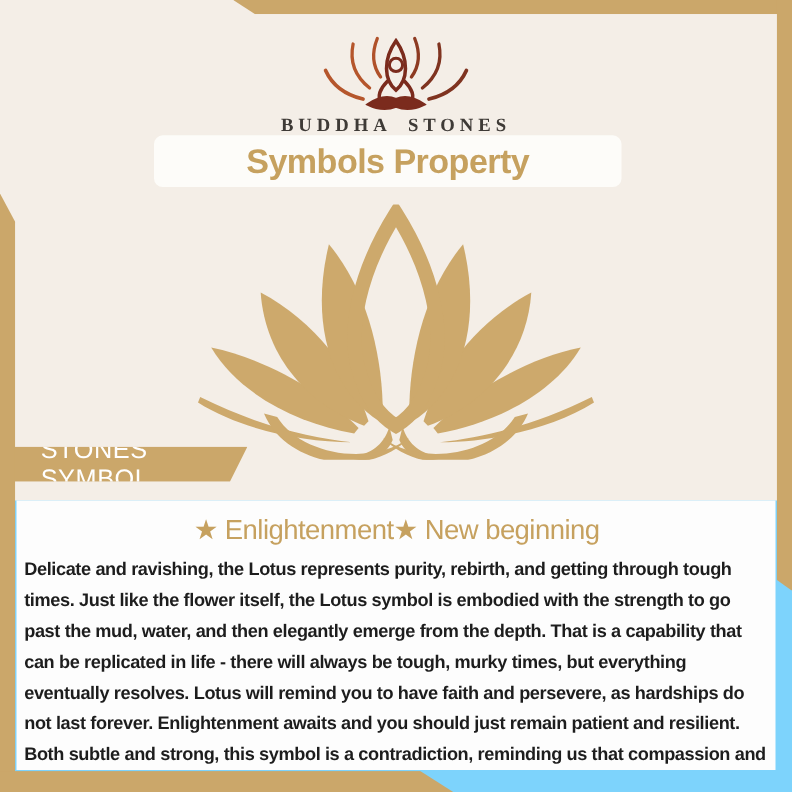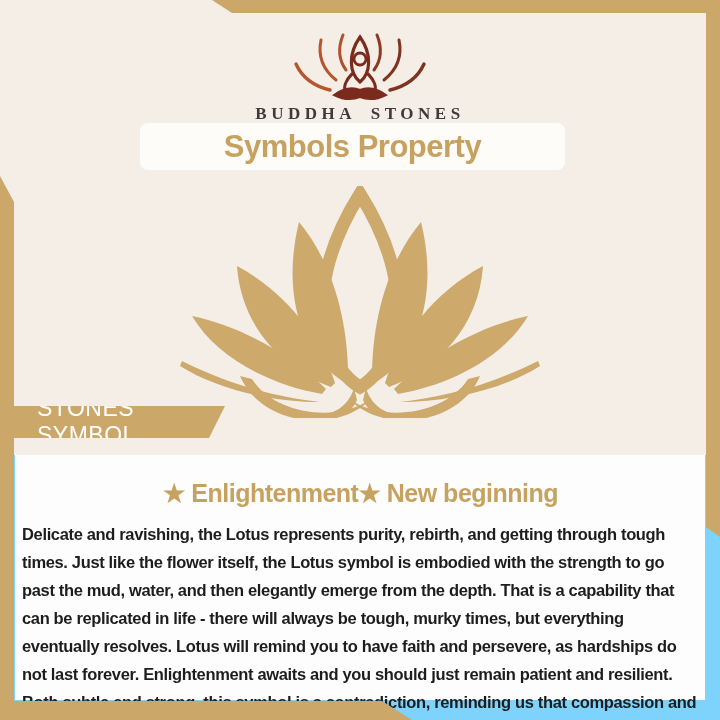--- a/index.html
+++ b/index.html
@@ -50,21 +50,21 @@
   .section-label span{
     padding-left:24px;color:#ffffff;font-size:23px;letter-spacing:0.5px;
   }
   
   .card{
     position:absolute;left:15px;top:455px;width:690px;height:245px;
     background:var(--card,#fdfdfd);z-index:1;box-sizing:border-box;
     padding:12px 6px 0 7px;
   }
   .card h2{
-    margin:12px;text-align:center;font-size:25px;font-weight:700;
+    margin:0;text-align:center;font-size:25px;font-weight:400;
     color:var(--gold-text,#c6a15f);letter-spacing:-0.5px;
   }
   .card p{
     margin:7px 0 0 0;font-size:16.5px;font-weight:700;line-height:28px;
     letter-spacing:-0.35px;color:var(--text-dark,#1d1d1d);
   }
 </style>
 </head>
 <body>
 

